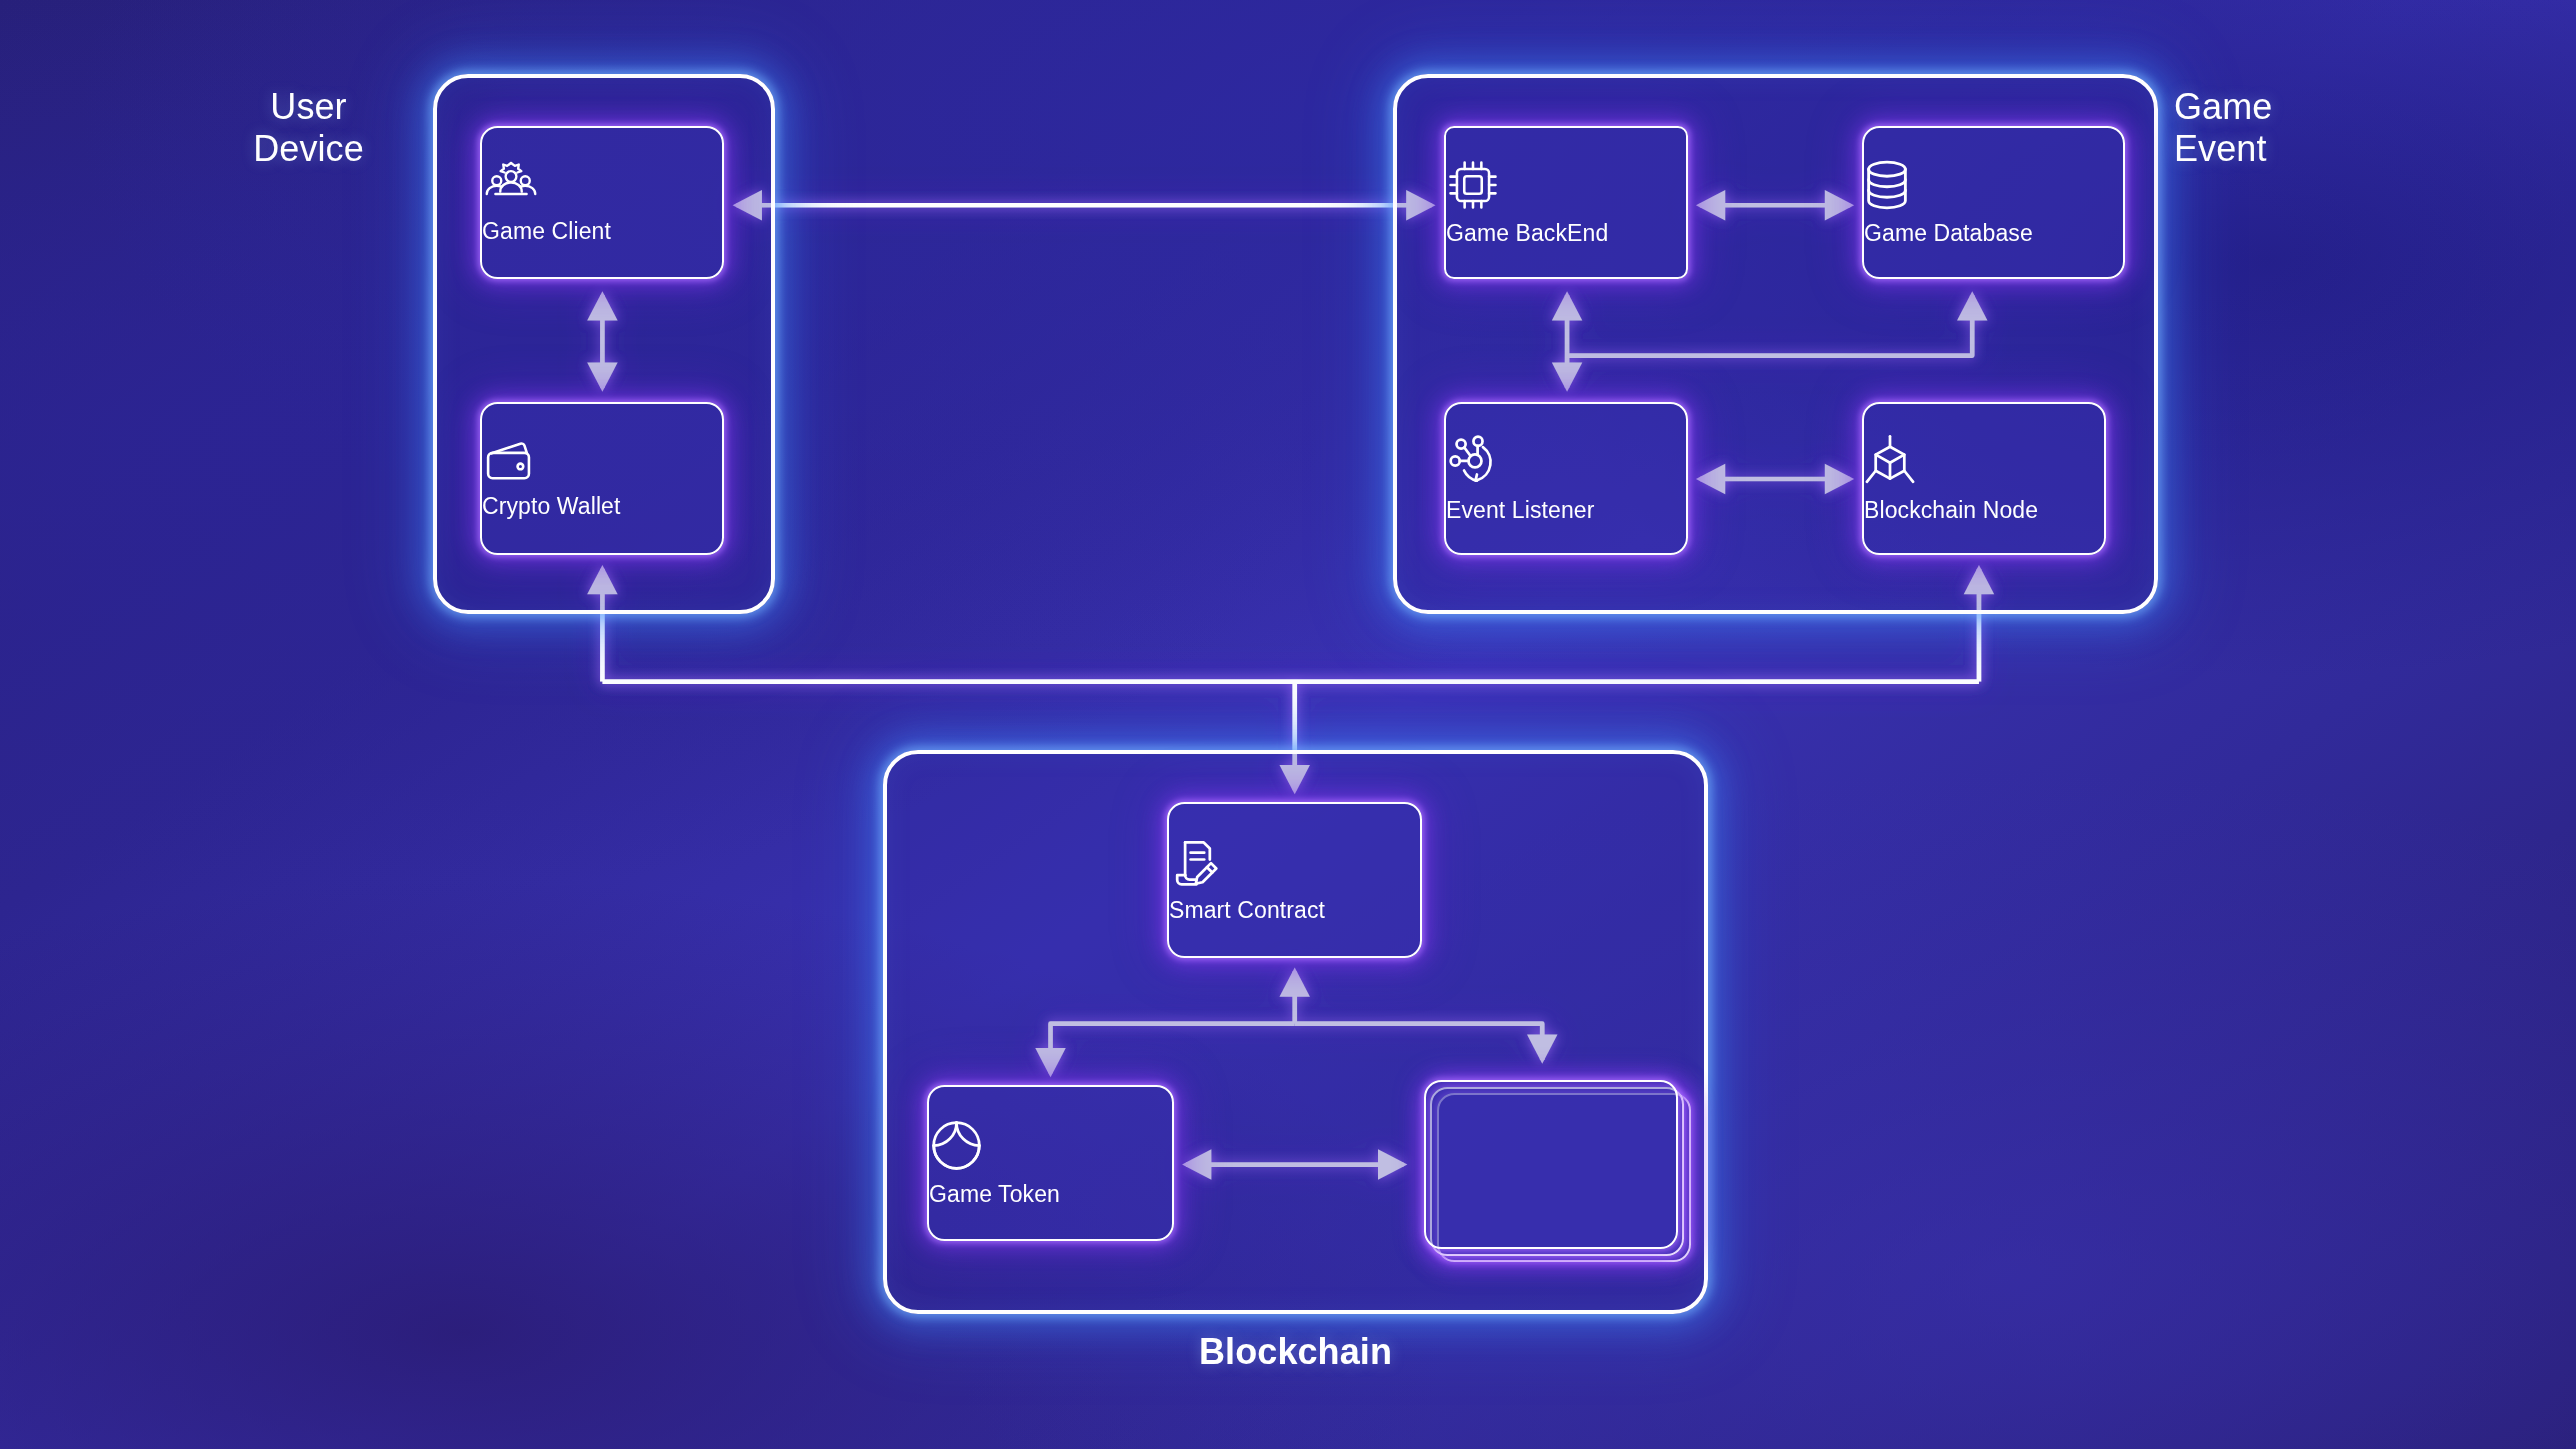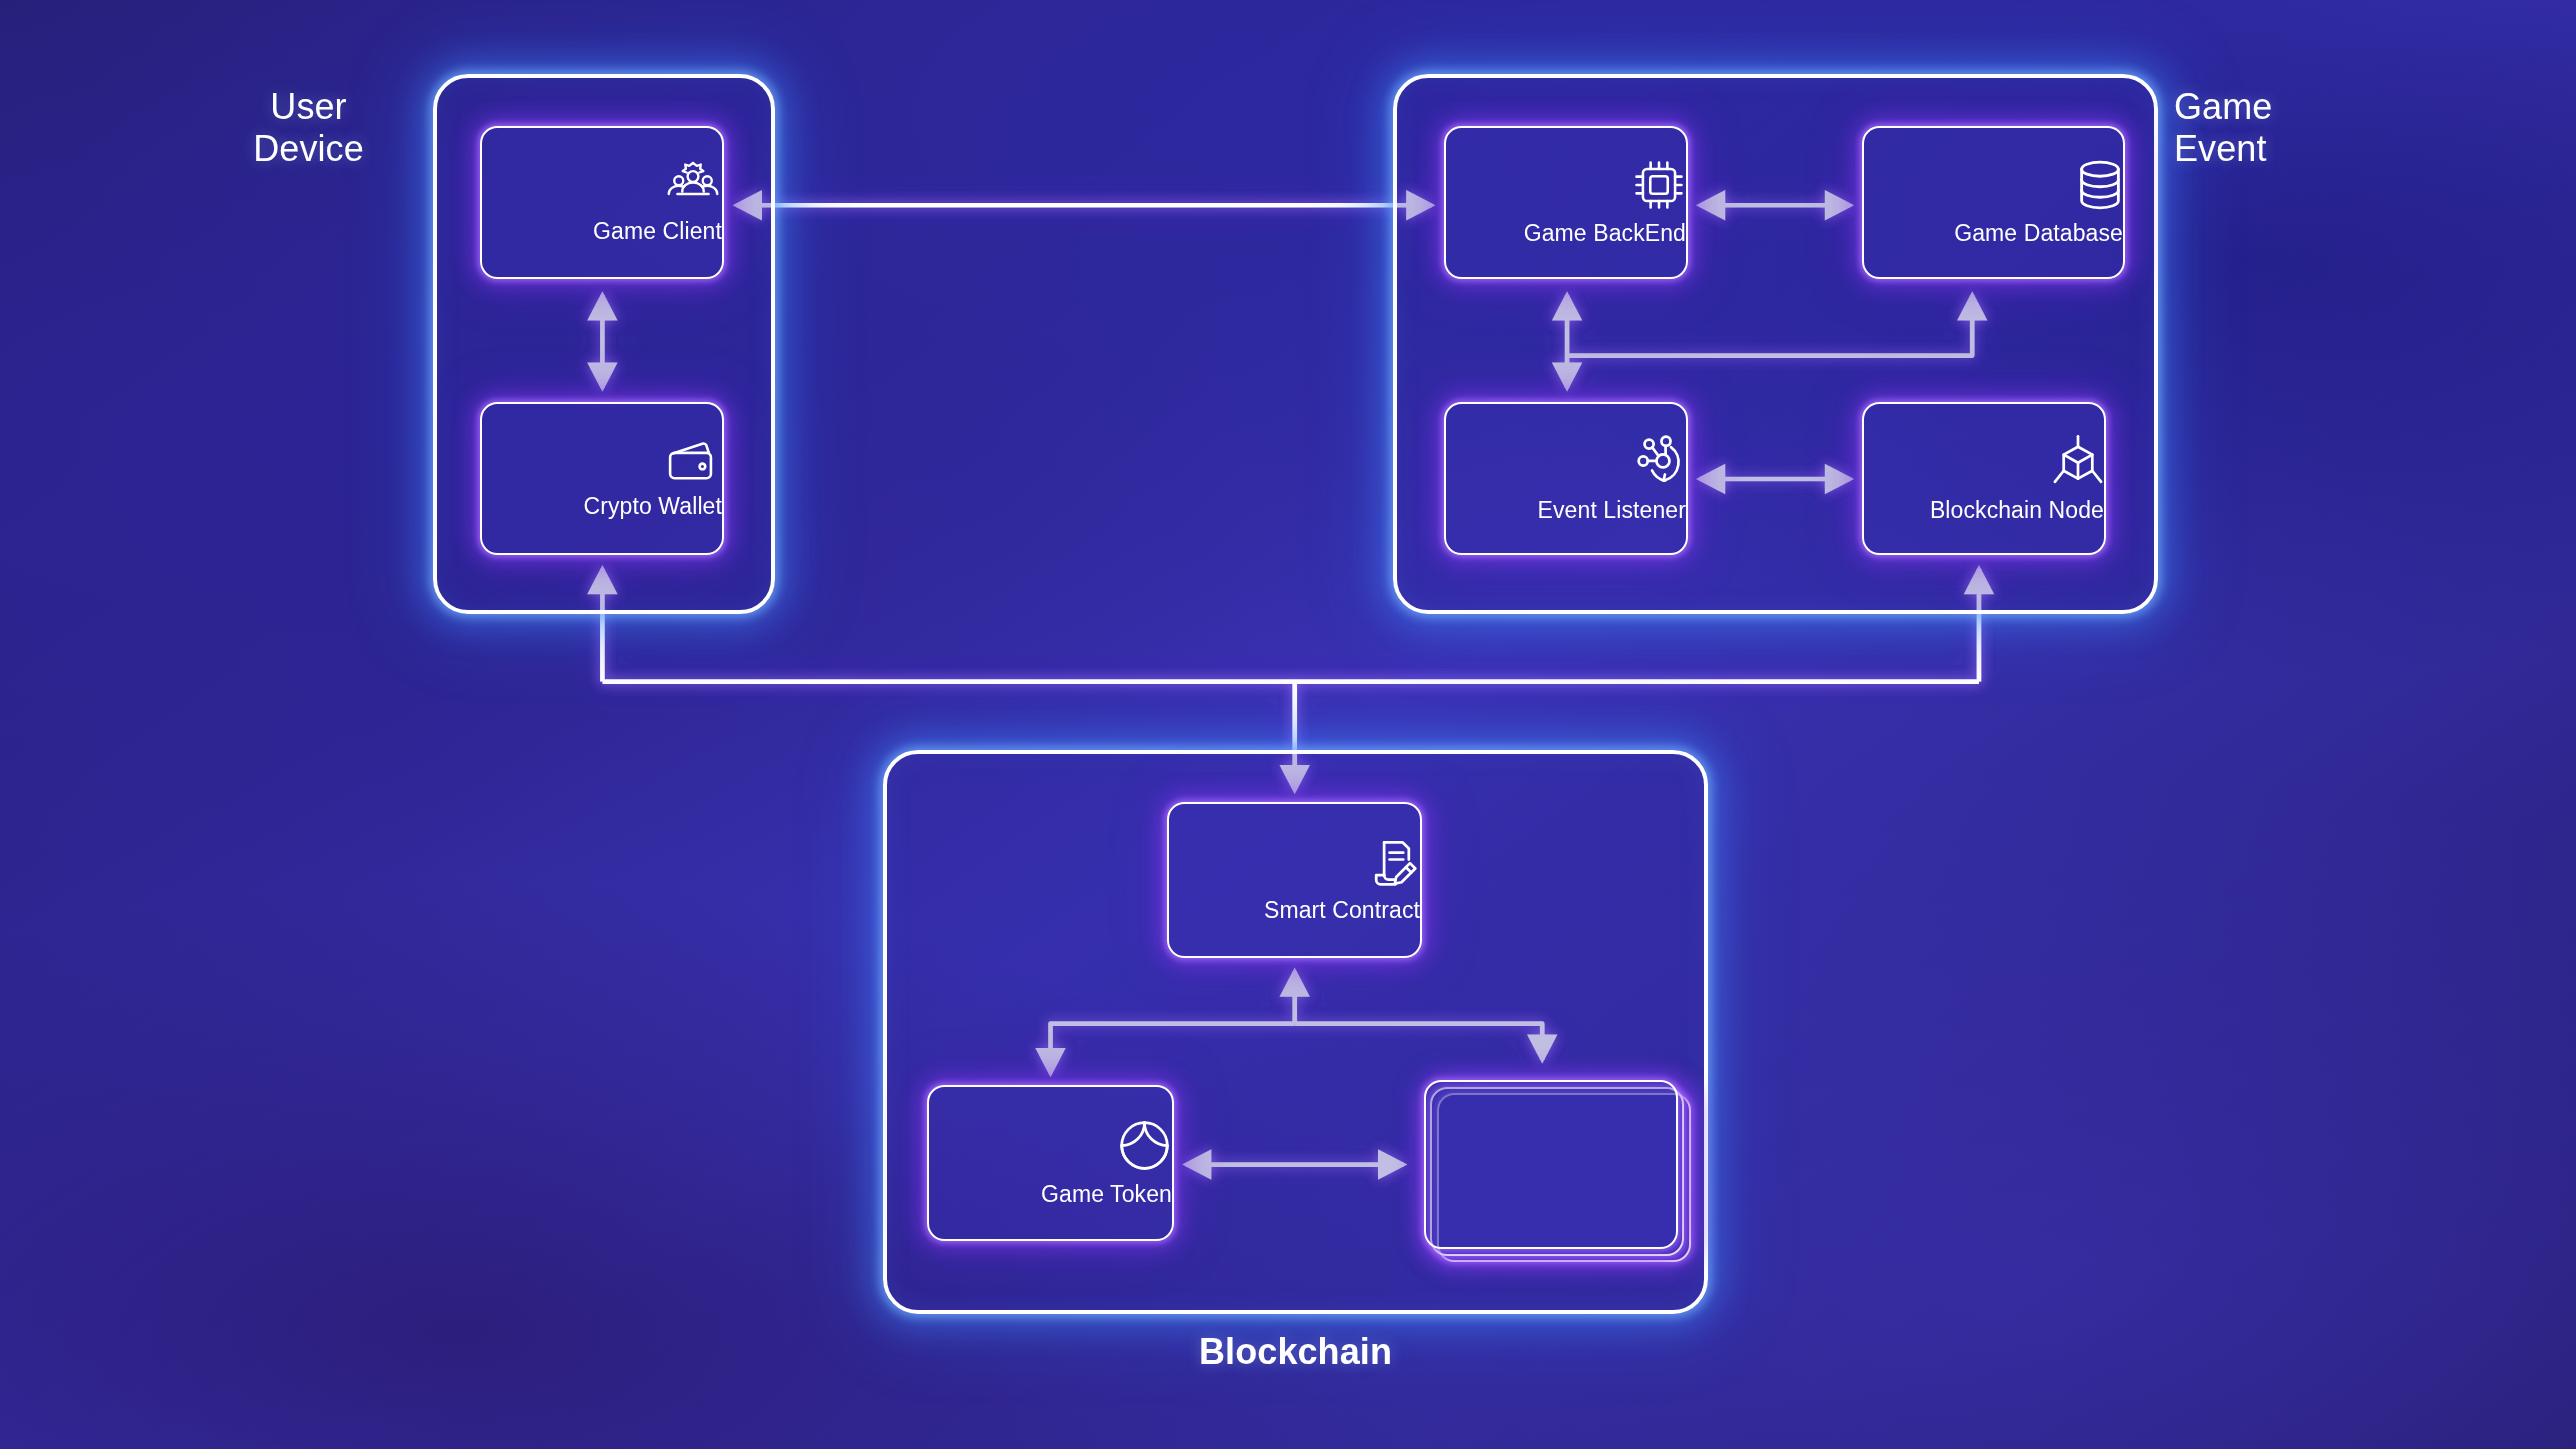--- a/index.html
+++ b/index.html
@@ -60,41 +60,41 @@
     position: absolute;
     border: 2.7px solid #ffffff;
     border-radius: 17.4px;
     background: rgba(58,48,176,0.42);
     box-shadow:
       0 0 6.7px 1.3px rgba(168,110,255,0.80),
       0 0 20px 5.4px rgba(138,60,245,0.55),
       0 0 43px 13.4px rgba(110,40,220,0.28);
     display: flex;
     flex-direction: column;
-    align-items: flex-end;
+    align-items: flex-start;
     justify-content: center;
     z-index: 4;
   }
   .node .icon { display:flex; align-items:center; justify-content:center; }
   .node .icon svg { display: block; }
   .node .node-label {
     color: #ffffff;
     font-size: 23px;
     font-weight: 400;
     line-height: 1.16;
     text-align: center;
     white-space: pre-line;
     margin-top: 8px;
     letter-spacing: 0.1px;
   }
 
   
   #n-game-client  { left: 480px;  top: 126px;  width: 244px; height: 153px; }
   #n-crypto-wallet{ left: 480px;  top: 402px;  width: 244px; height: 153px; }
-  #n-game-backend { left: 1444px; top: 126px;  width: 244px; height: 153px; }
+  #n-game-backend { left: 1444px; top: 126px;  width: 244px; height: 153px; border-radius: 10px; }
   #n-game-db      { left: 1862px; top: 126px;  width: 263px; height: 153px; }
   #n-event-listen { left: 1444px; top: 402px;  width: 244px; height: 153px; }
   #n-chain-node   { left: 1862px; top: 402px;  width: 244px; height: 153px; }
   #n-smart-contract{left: 1167px; top: 802px; width: 255px; height: 156px; }
   #n-game-token   { left: 927px; top: 1085px; width: 247px; height: 156px; }
   #n-nft-market   { left: 1415px; top: 1072px; width: 254px; height: 169px; }
 
   
   .stack-card {
     position: absolute;

